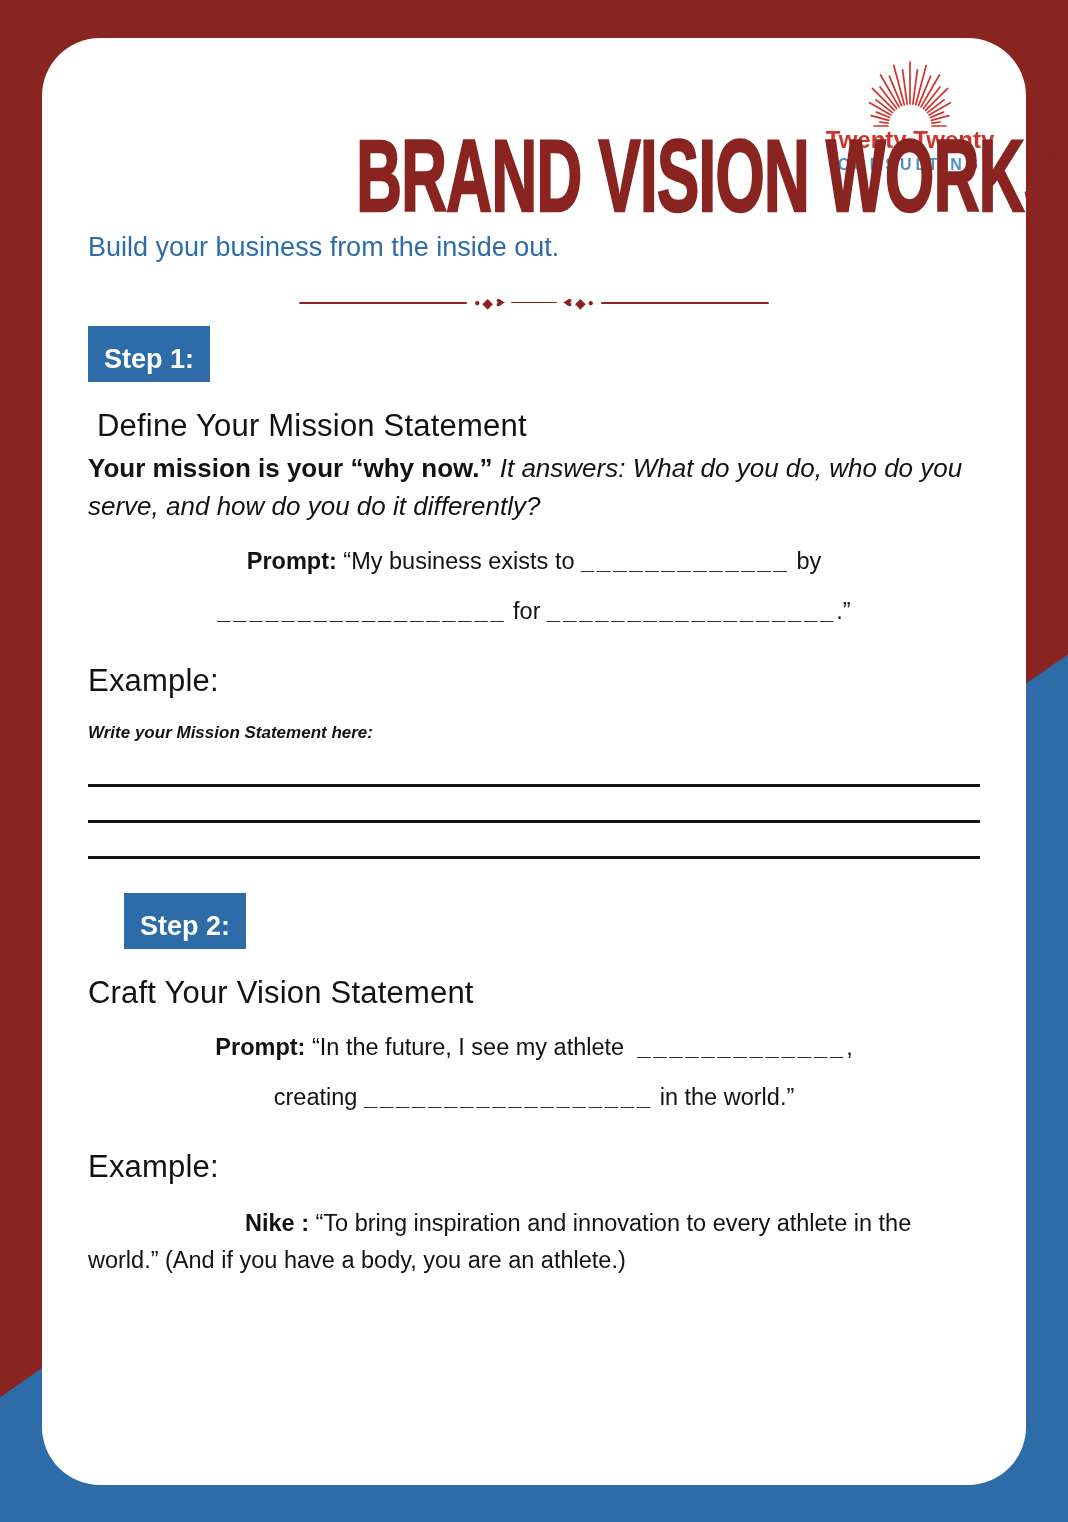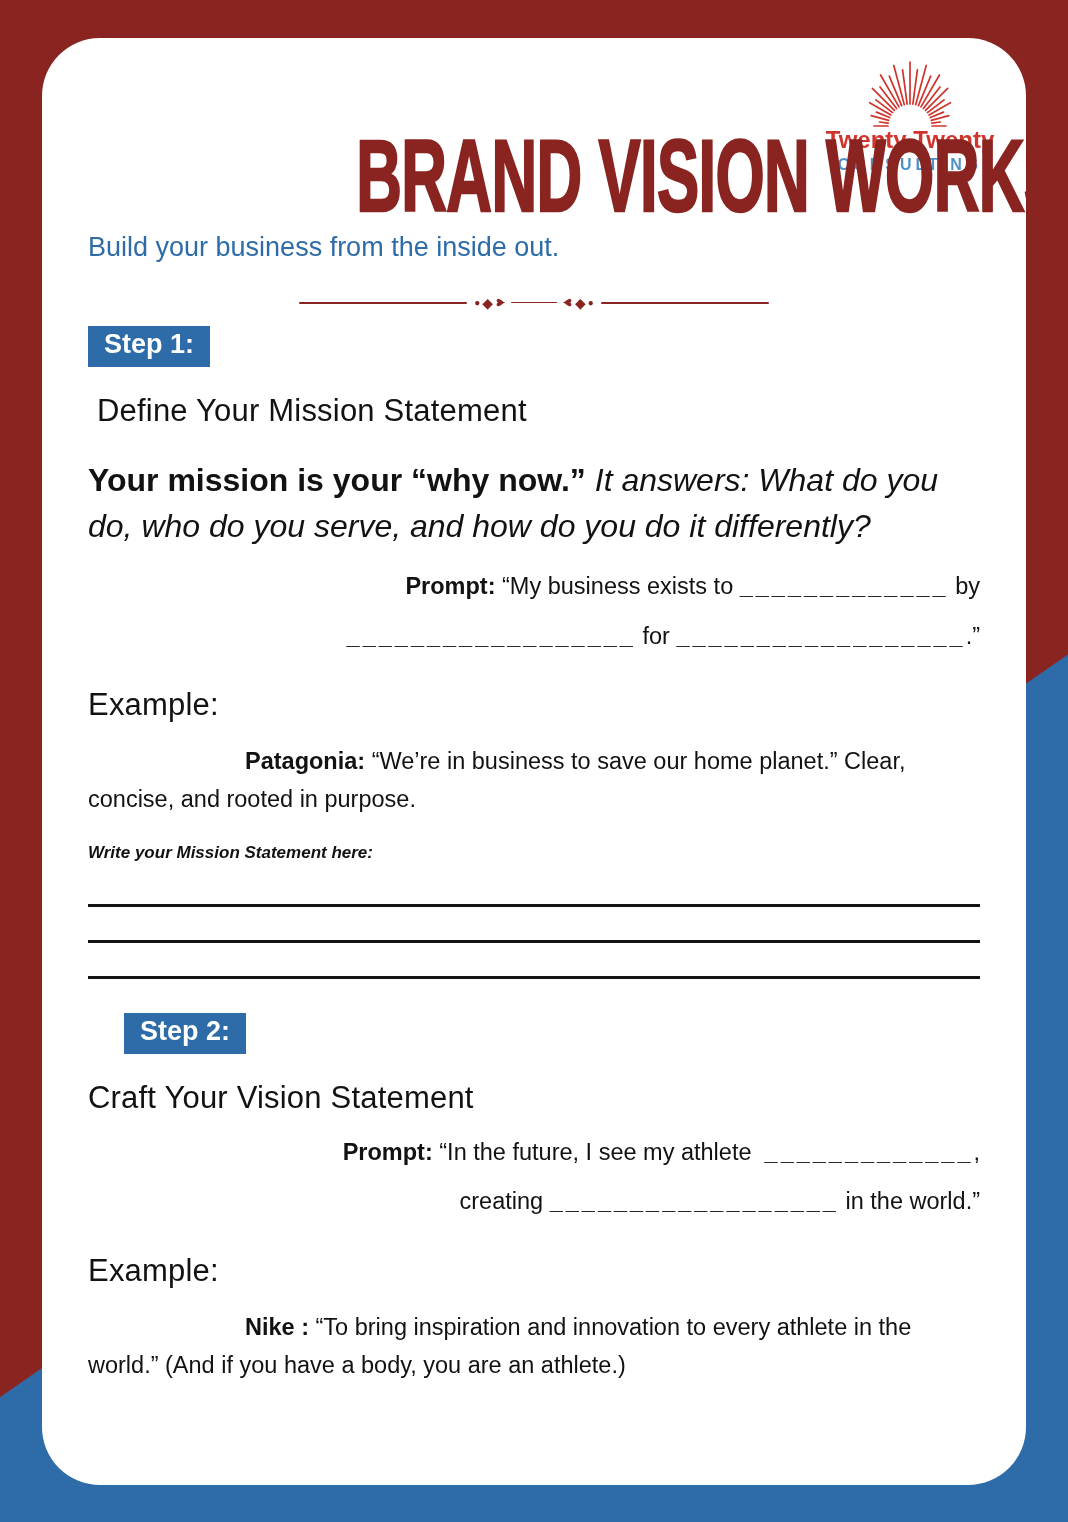--- a/index.html
+++ b/index.html
@@ -34,27 +34,27 @@
   .divider{display:flex;align-items:center;justify-content:center;margin-top:32px;gap:7px;color:var(--red);}
   .dline{height:2px;background:var(--red);width:168px;border-radius:2px;}
   .dline.short{width:46px;height:1.5px;}
   .orn{display:flex;align-items:center;gap:2px;font-size:14px;line-height:1;}
   .orn .dot{font-size:10px;}
   .orn .heart{display:inline-block;transform:rotate(-90deg);font-size:15px;}
   .orn.flip{transform:scaleX(-1);}
 
   
   .step-label{display:inline-block;background:var(--blue);color:#ffffff;font-weight:700;
-    font-size:27px;padding:3px 16px 7px;margin-top:16px;}
+    font-size:27px;padding:18px 16px 7px;margin-top:16px;}
   .section-h{font-size:31px;font-weight:400;margin-top:26px;letter-spacing:.2px;}
   .indent-sp{padding-left:9px;}
-  .intro{margin-top:28px;font-size:32px;line-height:1.45;max-width:930px;}
+  .intro{margin-top:6px;font-size:26px;line-height:1.45;max-width:930px;}
   .b{font-weight:700;}
   .i{font-style:italic;}
-  .prompt{margin-top:12px;text-align:right;font-size:23.5px;line-height:2.12;}
+  .prompt{margin-top:12px;text-align:center;font-size:23.5px;line-height:2.12;}
   .blank{letter-spacing:3px;font-weight:600;}
   .example-p{margin-top:20px;font-size:23.5px;line-height:1.6;text-indent:157px;max-width:935px;}
   .write-label{margin-top:24px;font-weight:700;font-size:17px;font-style:italic;}
   .write-lines{margin-top:8px;}
   .write-line{height:36px;border-bottom:3px solid #141414;}
 </style>
 </head>
 <body>
 
 <div class="blue-shape"></div>
@@ -121,21 +121,20 @@
     <h2 class="section-h indent-sp">Define Your Mission Statement</h2>
 
     <p class="intro"><span class="b">Your mission is your “why now.”</span> <span class="i">It answers: What do you do, who do you serve, and how do you do it differently?</span></p>
 
     <div class="prompt">
       <div><span class="b">Prompt:</span> <span>“My business exists to</span> <span class="blank">_____________</span> <span>by</span></div>
       <div><span class="blank">__________________</span> <span>for</span> <span class="blank">__________________</span><span>.”</span></div>
     </div>
 
     <h2 class="section-h">Example:</h2>
-    <p class="example-p"><span class="b">Patagonia:</span> <span>“We’re in business to save our home planet.”</span> <span>Clear, concise, and rooted in purpose.</span></p>
 
     <p class="write-label">Write your Mission Statement here:</p>
     <div class="write-lines">
       <div class="write-line"></div>
       <div class="write-line"></div>
       <div class="write-line"></div>
     </div>
 
     <div style="margin-top:18px;margin-left:36px;">
       <span class="step-label">Step 2:</span>

